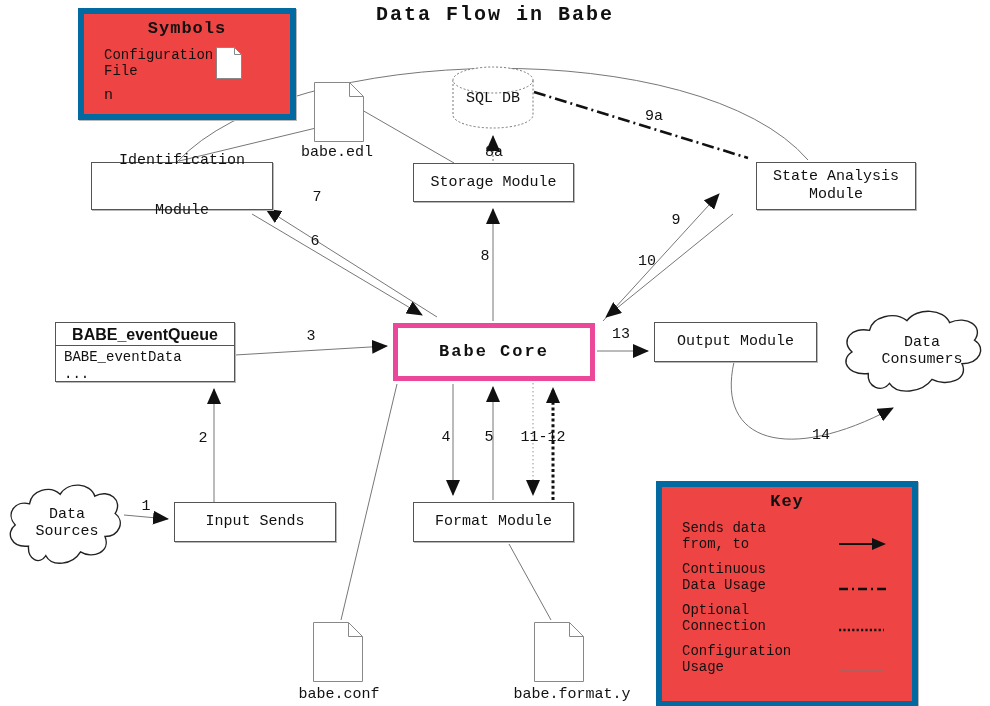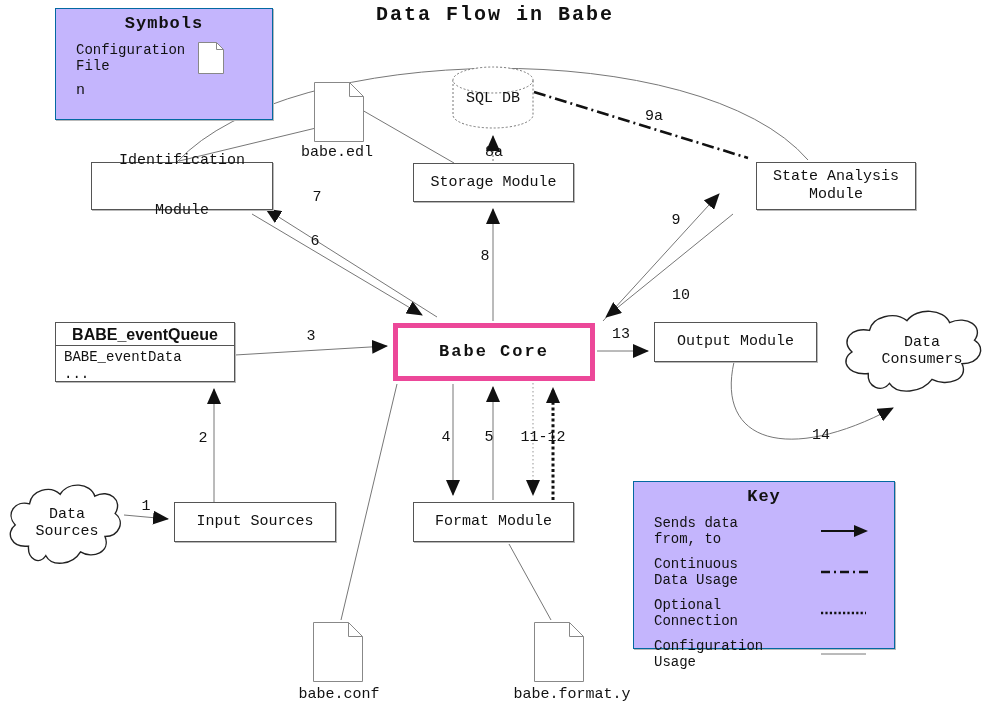--- a/index.html
+++ b/index.html
@@ -11,23 +11,23 @@
   .box{position:absolute;background:#fff;border:1px solid #555;box-shadow:1px 1px 0 #b9b9b9;
        display:flex;flex-direction:column;align-items:center;justify-content:center;
        font-size:15px;line-height:18px;text-align:center;box-sizing:border-box;}
   .core{border:5px solid #ec4899;box-shadow:none;font-weight:bold;font-size:17px;letter-spacing:2px;}
   .eq{justify-content:flex-start;}
   .eq-title{font-family:"Liberation Sans","DejaVu Sans",sans-serif;font-weight:bold;font-size:16px;
             width:100%;height:23px;line-height:23px;text-align:center;border-bottom:1px solid #555;box-sizing:border-box;}
   .eq-body{width:100%;flex:1;text-align:left;padding:3px 0 8px 8px;font-size:14px;line-height:17px;box-sizing:border-box;}
   .lbl{position:absolute;transform:translate(-50%,-50%);font-size:15px;line-height:17px;white-space:nowrap;}
   .center-text{text-align:center;}
-  .legend{position:absolute;background:#c4b5fd;border:1px solid #0369a1;box-shadow:1px 1px 0 #b9b9b9;box-sizing:border-box;}
+  .legend{position:absolute;background:#ef4444;border:6px solid #0369a1;box-shadow:1px 1px 0 #b9b9b9;box-sizing:border-box;margin-left:23px;}
   .legend-title{text-align:center;font-weight:bold;font-size:17px;margin-top:5px;letter-spacing:1px;}
-  .leg-row{display:flex;justify-content:space-between;align-items:center;
+  .leg-row{display:flex;justify-content:space-between;align-items:flex-end;
            padding:0 12px 0 20px;margin-top:9px;font-size:14px;line-height:16px;text-align:left;}
   .leg-sym{width:62px;display:flex;justify-content:flex-start;align-items:center;}
 </style>
 </head>
 <body>
 
 <div class="stage">
 
   <svg class="canvas" width="990" height="706" viewBox="0 0 990 706">
     <defs>
@@ -128,21 +128,21 @@
 
   <div class="box core" style="left:393px;top:323px;width:202px;height:58px;">
     <div>Babe Core</div>
   </div>
 
   <div class="box" style="left:654px;top:322px;width:163px;height:40px;">
     <div>Output Module</div>
   </div>
 
   <div class="box" style="left:174px;top:502px;width:162px;height:40px;">
-    <div>Input Sources</div>
+    <div>Input Sends</div>
   </div>
 
   <div class="box" style="left:413px;top:502px;width:161px;height:40px;">
     <div>Format Module</div>
   </div>
 
   <div class="lbl" style="left:493px;top:98px;">SQL DB</div>
 
   <div class="lbl center-text" style="left:67px;top:523px;">
     <div>Data</div>
@@ -161,26 +161,26 @@
   <div class="lbl" style="left:203px;top:438px;">2</div>
   <div class="lbl" style="left:311px;top:336px;">3</div>
   <div class="lbl" style="left:446px;top:437px;">4</div>
   <div class="lbl" style="left:489px;top:437px;">5</div>
   <div class="lbl" style="left:315px;top:241px;">6</div>
   <div class="lbl" style="left:317px;top:197px;">7</div>
   <div class="lbl" style="left:485px;top:256px;">8</div>
   <div class="lbl" style="left:494px;top:152px;">8a</div>
   <div class="lbl" style="left:676px;top:220px;">9</div>
   <div class="lbl" style="left:654px;top:116px;">9a</div>
-  <div class="lbl" style="left:681px;top:261px;margin-top:34px;">10</div>
+  <div class="lbl" style="left:647px;top:261px;">10</div>
   <div class="lbl" style="left:543px;top:437px;">11-12</div>
   <div class="lbl" style="left:621px;top:334px;">13</div>
   <div class="lbl" style="left:821px;top:435px;">14</div>
 
-  <div class="legend" style="left:633px;top:481px;width:262px;height:168px;">
+  <div class="legend" style="left:633px;top:481px;width:262px;height:226px;">
     <div class="legend-title">Key</div>
 
     <div class="leg-row">
       <div>
         <div>Sends data</div>
         <div>from, to</div>
       </div>
       <div class="leg-sym">
         <svg width="50" height="16" viewBox="0 0 50 16">
           <line x1="1" y1="8" x2="36" y2="8" stroke="#111" stroke-width="2"></line>

